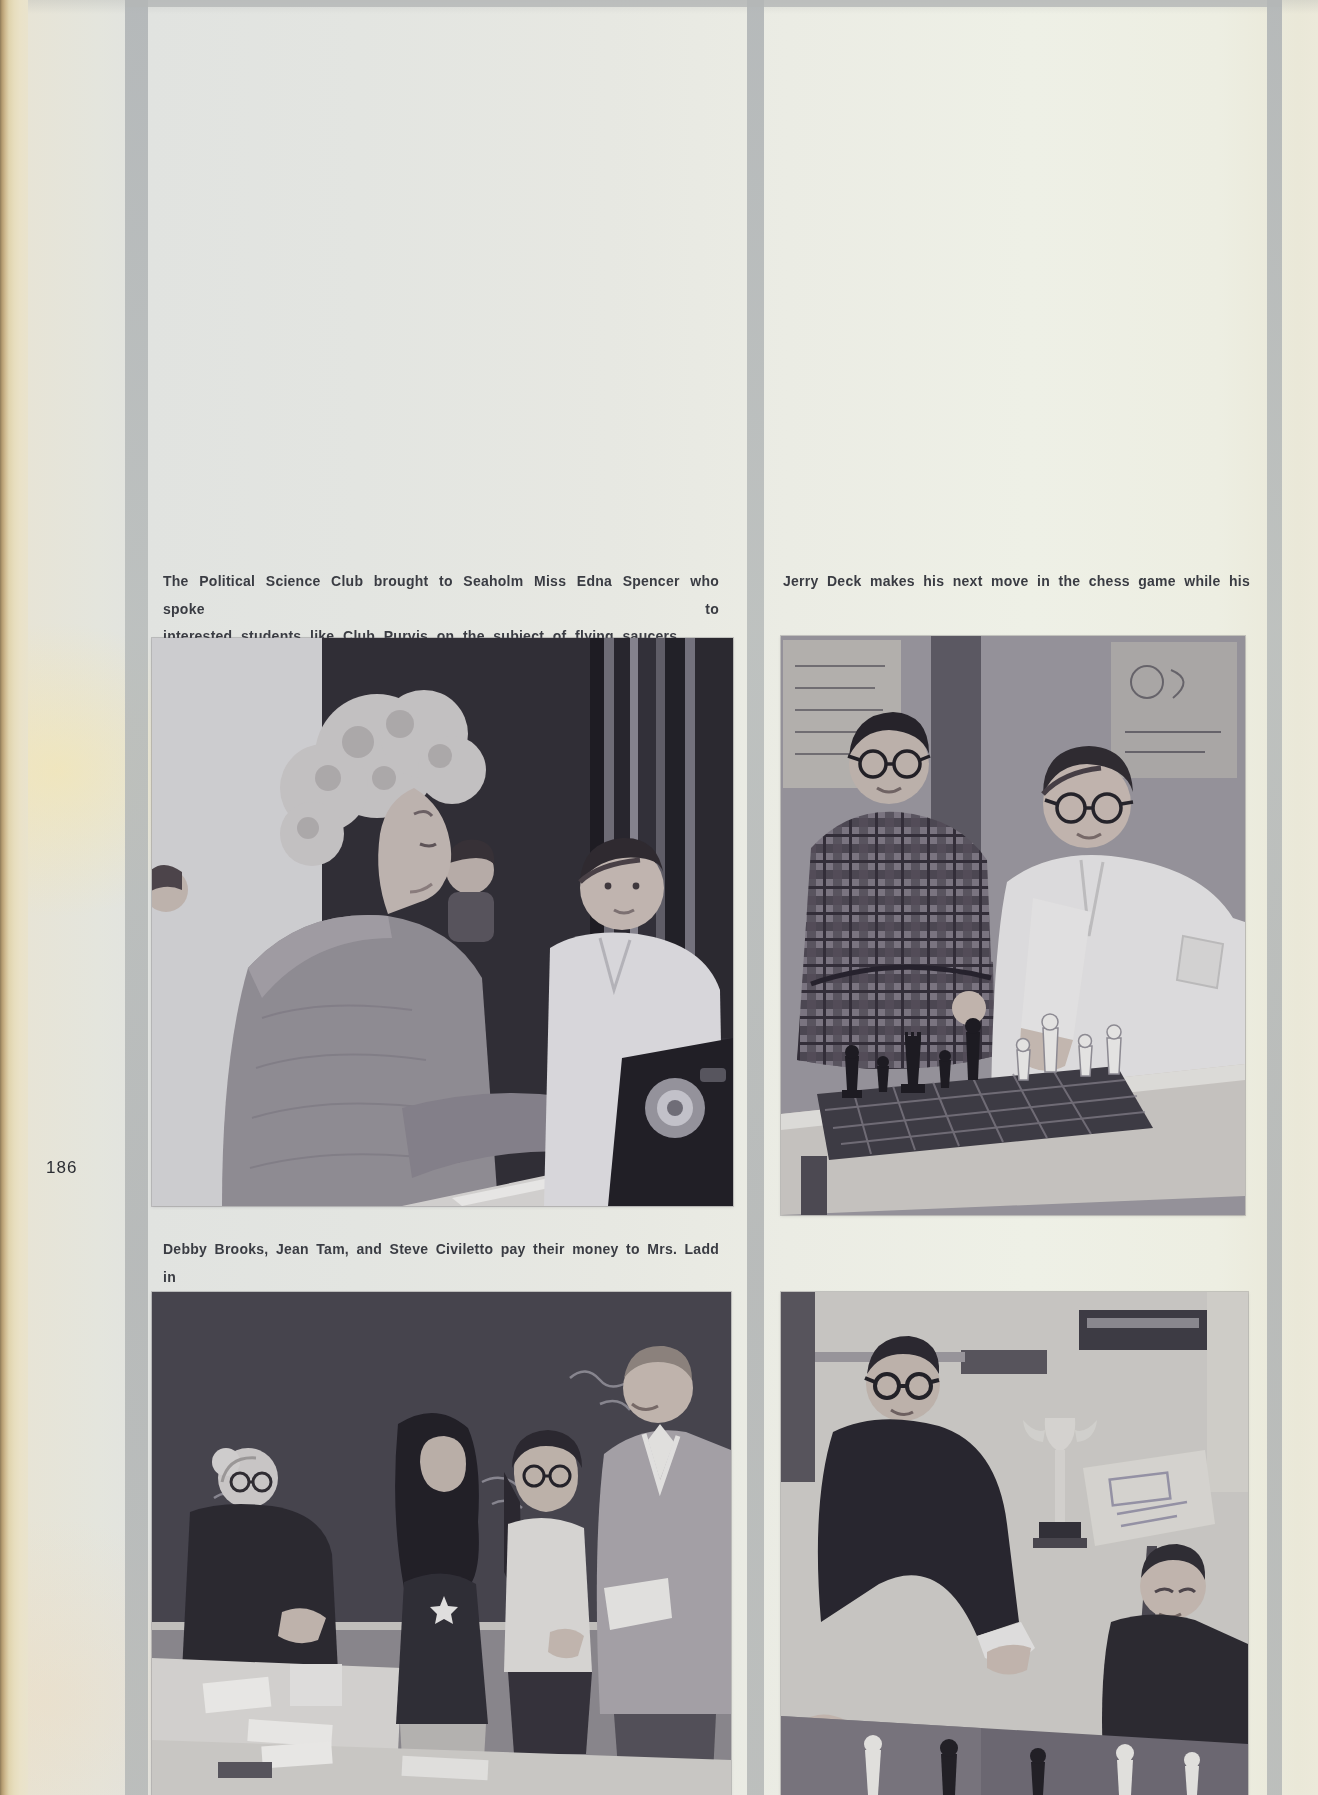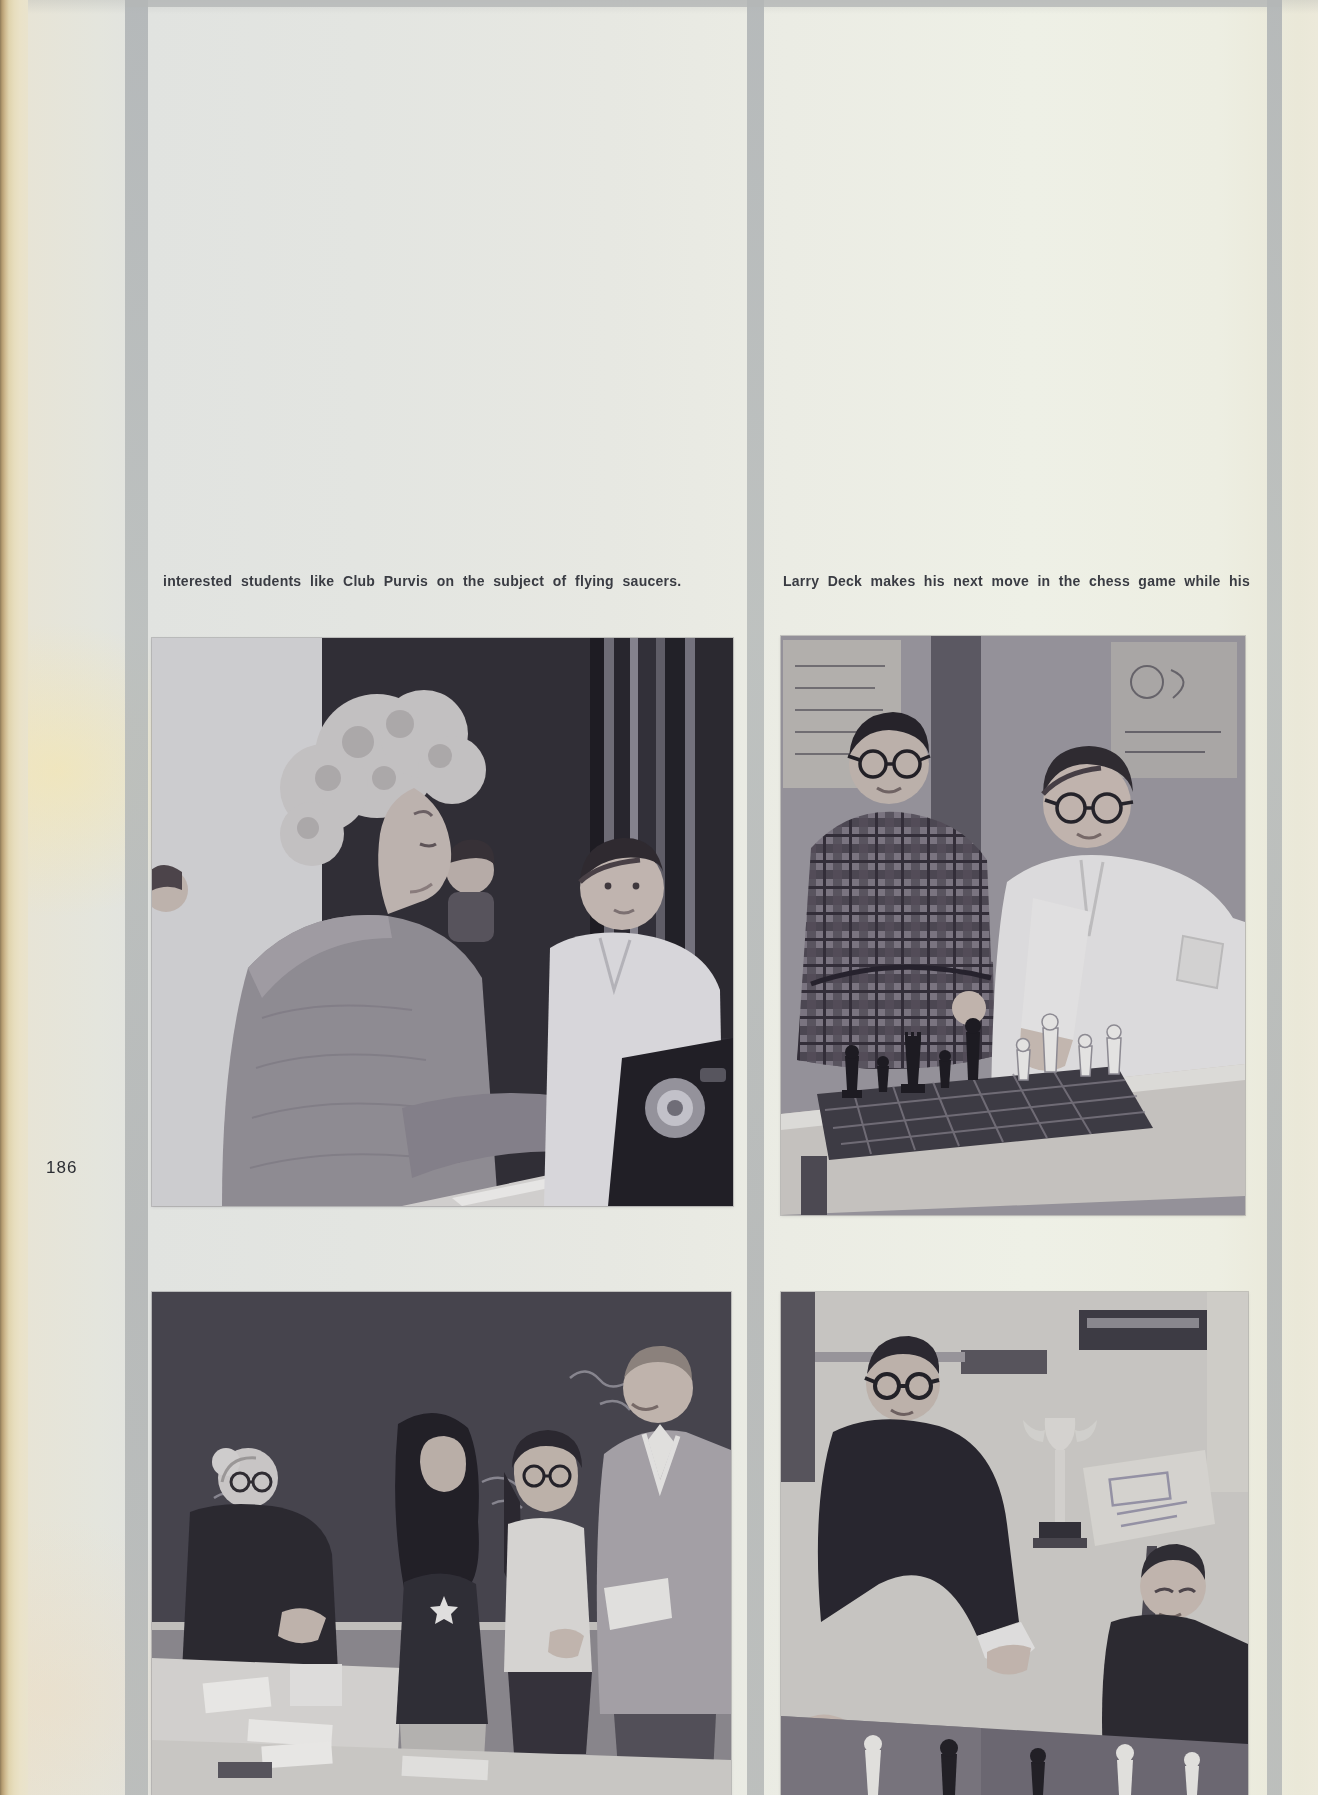--- a/index.html
+++ b/index.html
@@ -65,27 +65,32 @@
   <div class="paper"></div>
 
   <div class="vbar left"></div>
   <div class="vbar mid"></div>
   <div class="vbar right"></div>
   <div class="topband"></div>
 
   <div class="pagenum">186</div>
 
   <div class="caption cap-1">
+    <div class="ln">The Political Science Club brought to Seaholm Miss Edna Spencer who spoke to</div>
     <div class="ln loose">interested students like Club Purvis on the subject of flying saucers.</div>
   </div>
 
   <div class="caption cap-2">
-    <div class="ln">Larry Deck makes his next move in the chess game while his</div>
-  </div>
-
+    <div class="ln">Jerry Deck makes his next move in the chess game while his</div>
+  </div>
+
+  <div class="caption cap-3">
+    <div class="ln">Debby Brooks, Jean Tam, and Steve Civiletto pay their money to Mrs. Ladd in</div>
+    <div class="ln">order that they might attend the performance with fellow Conplayphony members.</div>
+  </div>
 
 
   <div class="photo ph-1">
     <svg viewBox="0 0 581 568" preserveAspectRatio="none">
       <rect width="581" height="568" fill="#cfd0d2"></rect>
       <rect x="150" width="431" height="568" fill="#2c2b31"></rect>
       <rect x="0" width="170" height="568" fill="#d3d4d5"></rect>
 
       <g>
         <rect x="438" y="0" width="14" height="400" fill="#18171c"></rect>

